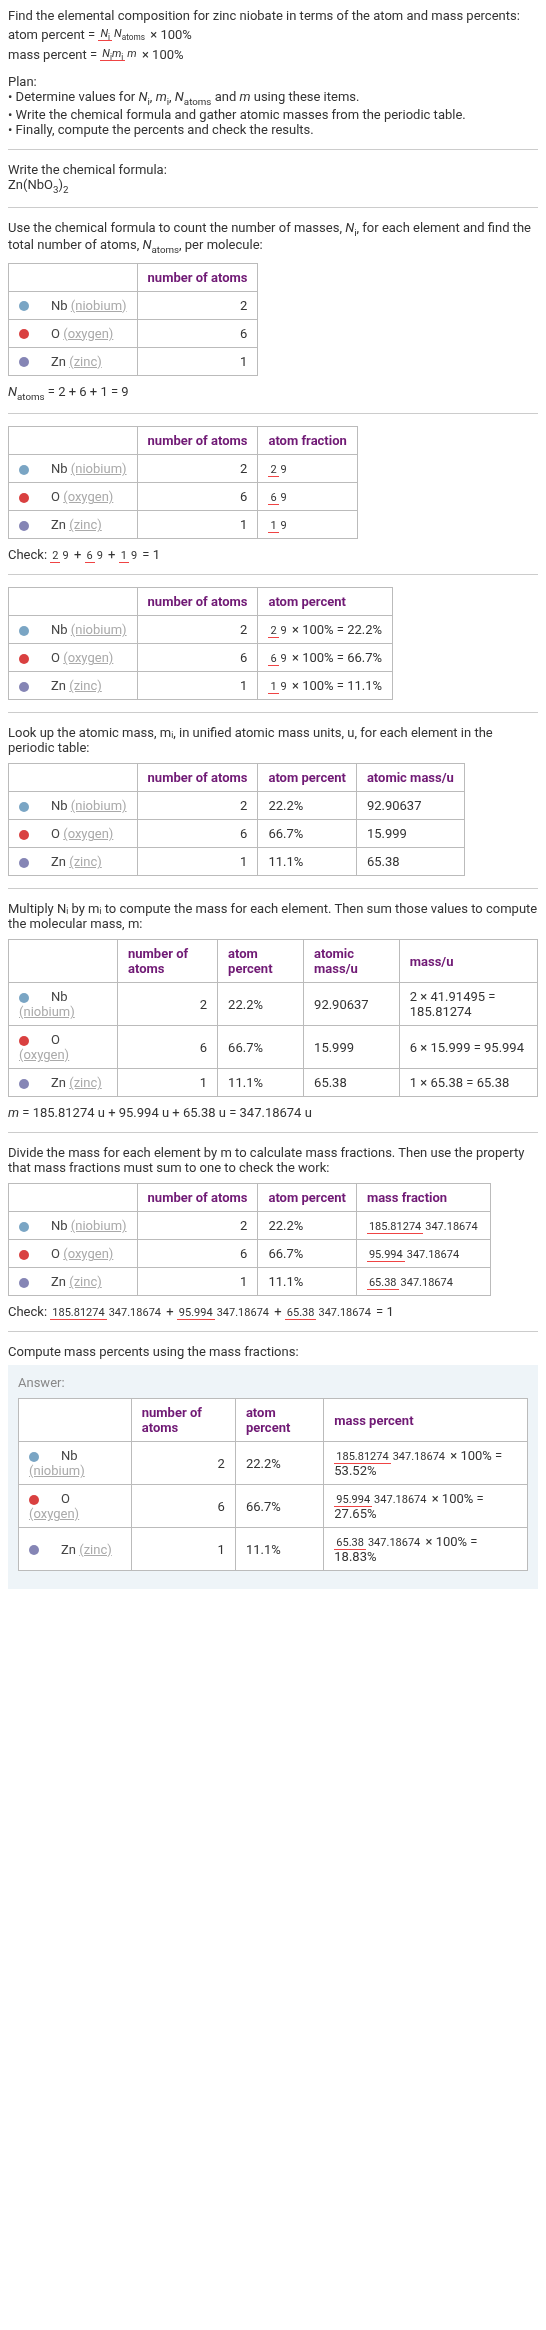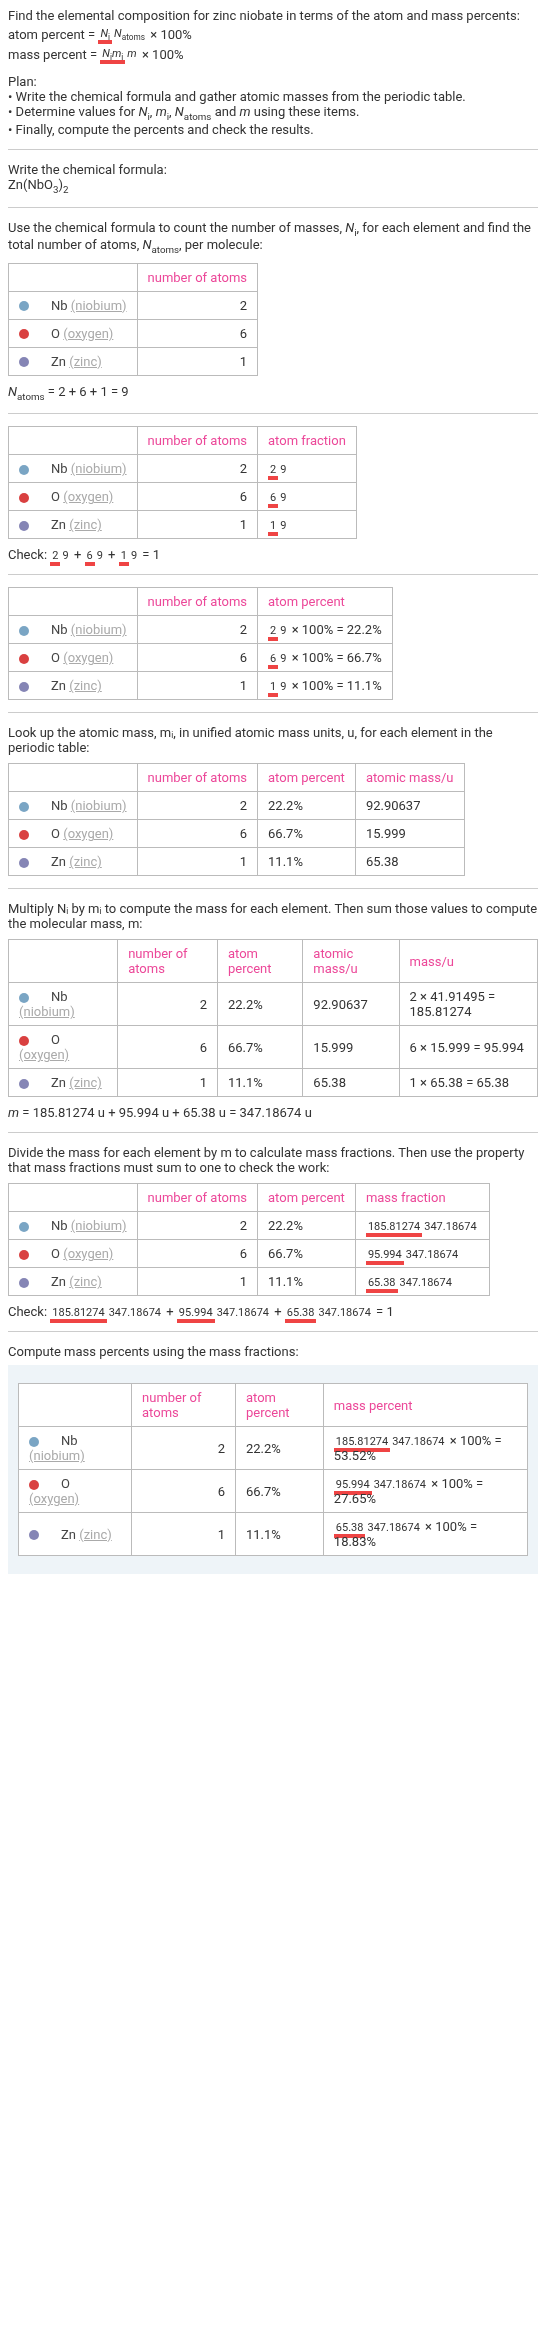--- a/index.html
+++ b/index.html
@@ -18,22 +18,22 @@
       border-collapse: collapse;
       margin: 8px 0;
     }
     th, td {
       border: 1px solid #bbb;
       padding: 6px 10px;
       text-align: left;
       vertical-align: middle;
     }
     th {
-      font-weight: normal;
-      color: #ec4899;
+      font-weight: bold;
+      color: #701a75;
     }
     td.num { text-align: right; }
     .element-dot {
       display: inline-block;
       width: 10px;
       height: 10px;
       border-radius: 50%;
       margin-right: 6px;
       vertical-align: middle;
     }
@@ -42,21 +42,21 @@
     .dot-zn { background: #8585b5; }
     .element-label { color: #444; margin-left: 16px; }
     .element-paren { color: #aaa; text-decoration: underline; }
     .frac {
       display: inline-block;
       vertical-align: middle;
       text-align: center;
       font-size: 11px;
       line-height: 1.1;
     }
-    .frac .num { border-bottom: 4px solid #ef4444; padding: 0 2px; margin-top: 20px; }
+    .frac .num { border-bottom: 1px solid #ef4444; padding: 0 2px; margin-top: 20px; }
     .frac .den { padding: 0 2px; }
     .answer-box {
       background: #eef4f8;
       padding: 10px;
       margin-top: 6px;
     }
     .answer-box table th, .answer-box table td { background: #fff; }
     .sub { font-size: 0.75em; vertical-align: sub; }
     .ital { font-style: italic; }
     .muted { color: #888; }
@@ -69,24 +69,24 @@
   <div class="formula-line">
     atom percent = <span class="frac"><span class="num"><span class="ital">N</span><span class="sub">i</span></span><span class="den"><span class="ital">N</span><span class="sub">atoms</span></span></span> × 100%
   </div>
   <div class="formula-line">
     mass percent = <span class="frac"><span class="num"><span class="ital">N</span><span class="sub">i</span><span class="ital">m</span><span class="sub">i</span></span><span class="den"><span class="ital">m</span></span></span> × 100%
   </div>
 </div>
 
 <div class="section">
   <div>Plan:</div>
-  <div>• Write the chemical formula and gather atomic masses from the periodic table.</div>
   <div>
     <span>• Determine values for </span><span class="ital">N</span><span class="sub">i</span>, <span class="ital">m</span><span class="sub">i</span>, <span class="ital">N</span><span class="sub">atoms</span><span> and </span><span class="ital">m</span><span> using these items.</span>
   </div>
+  <div>• Write the chemical formula and gather atomic masses from the periodic table.</div>
   <div>• Finally, compute the percents and check the results.</div>
 </div>
 
 <div class="divider"></div>
 
 <div class="section">
   <div>Write the chemical formula:</div>
   <div>Zn(NbO<span class="sub">3</span>)<span class="sub">2</span></div>
 </div>
 
@@ -284,20 +284,21 @@
   </tbody>
     </table>
   <div>Check: <span class="frac"><span class="num">185.81274</span><span class="den">347.18674</span></span> + <span class="frac"><span class="num">95.994</span><span class="den">347.18674</span></span> + <span class="frac"><span class="num">65.38</span><span class="den">347.18674</span></span> = 1</div>
 </div>
 
 <div class="divider"></div>
 
 <div class="section">
   <div>Compute mass percents using the mass fractions:</div>
   <div class="answer-box">
+    <div class="muted">Answer:</div>
     <table>
       <tbody>
           <tr>
         <th></th>
         <th>number of atoms</th>
         <th>atom percent</th>
         <th>mass percent</th>
       </tr>
       <tr>
         <td><span class="element-dot dot-nb"></span><span class="element-label">Nb</span> <span class="element-paren">(niobium)</span></td>

